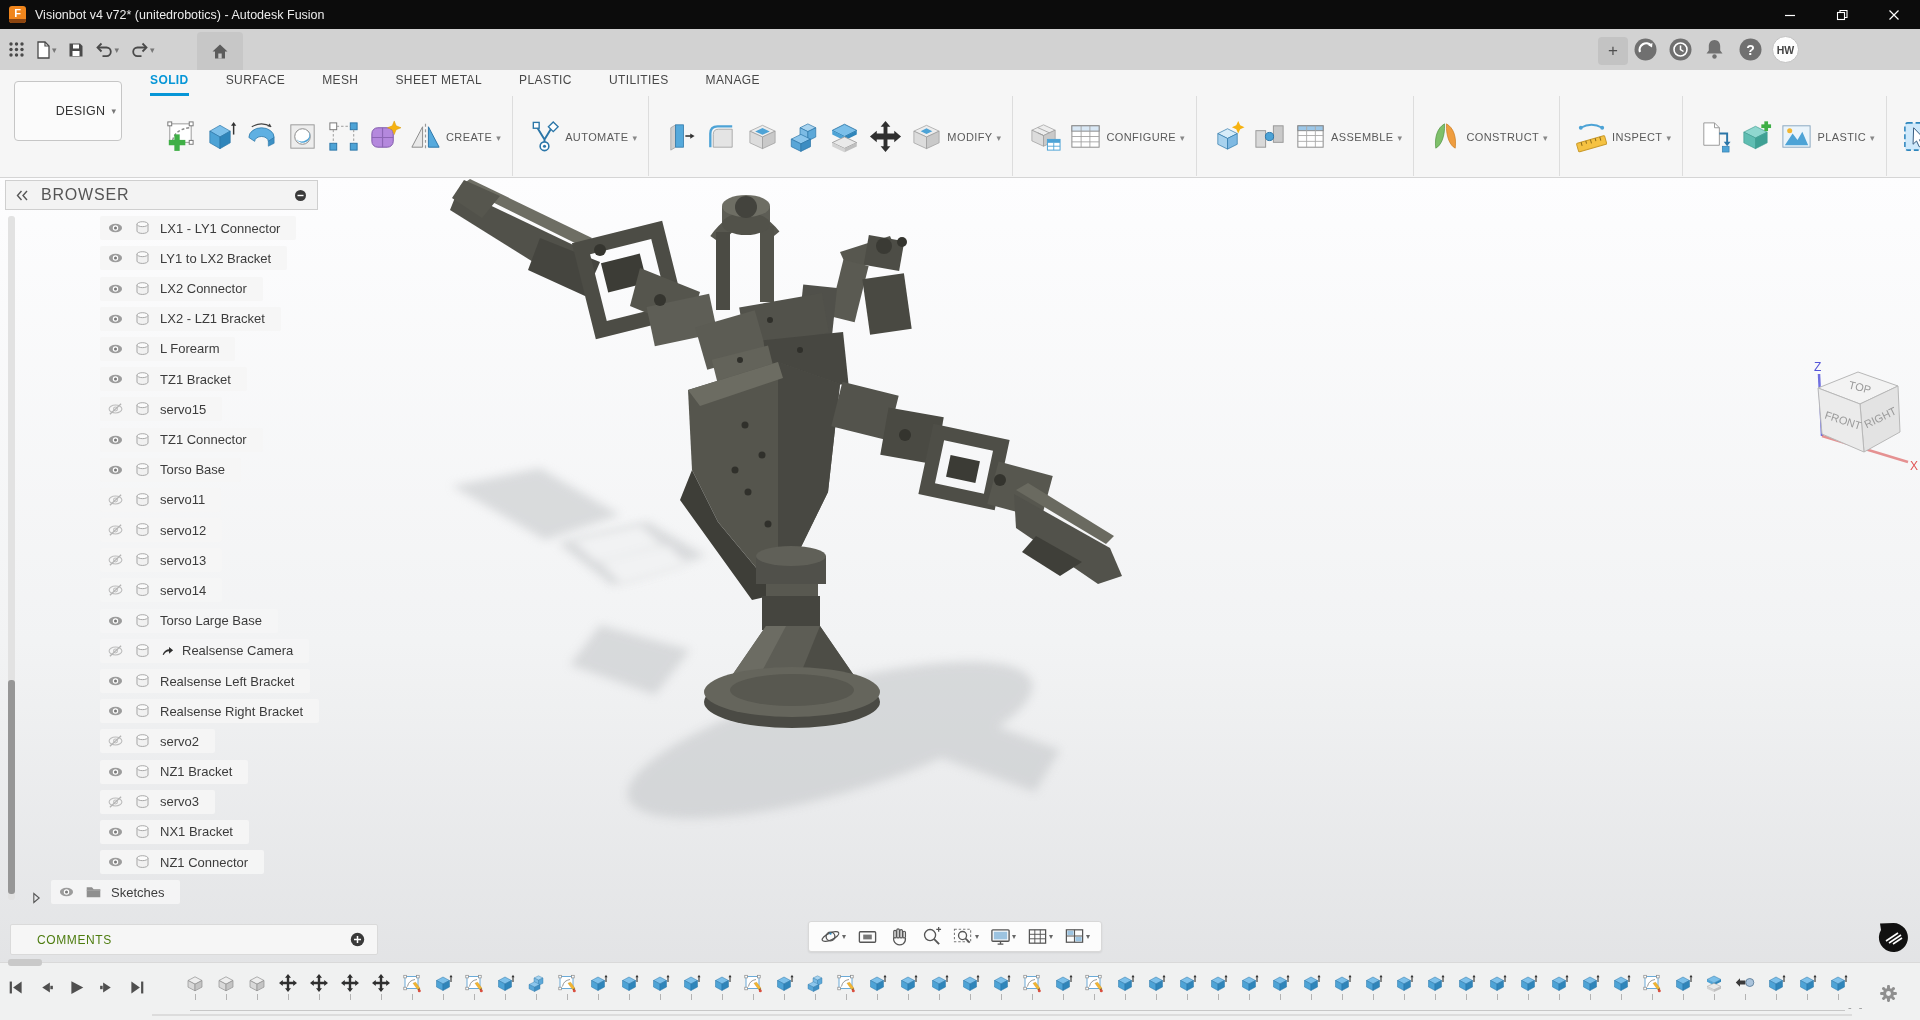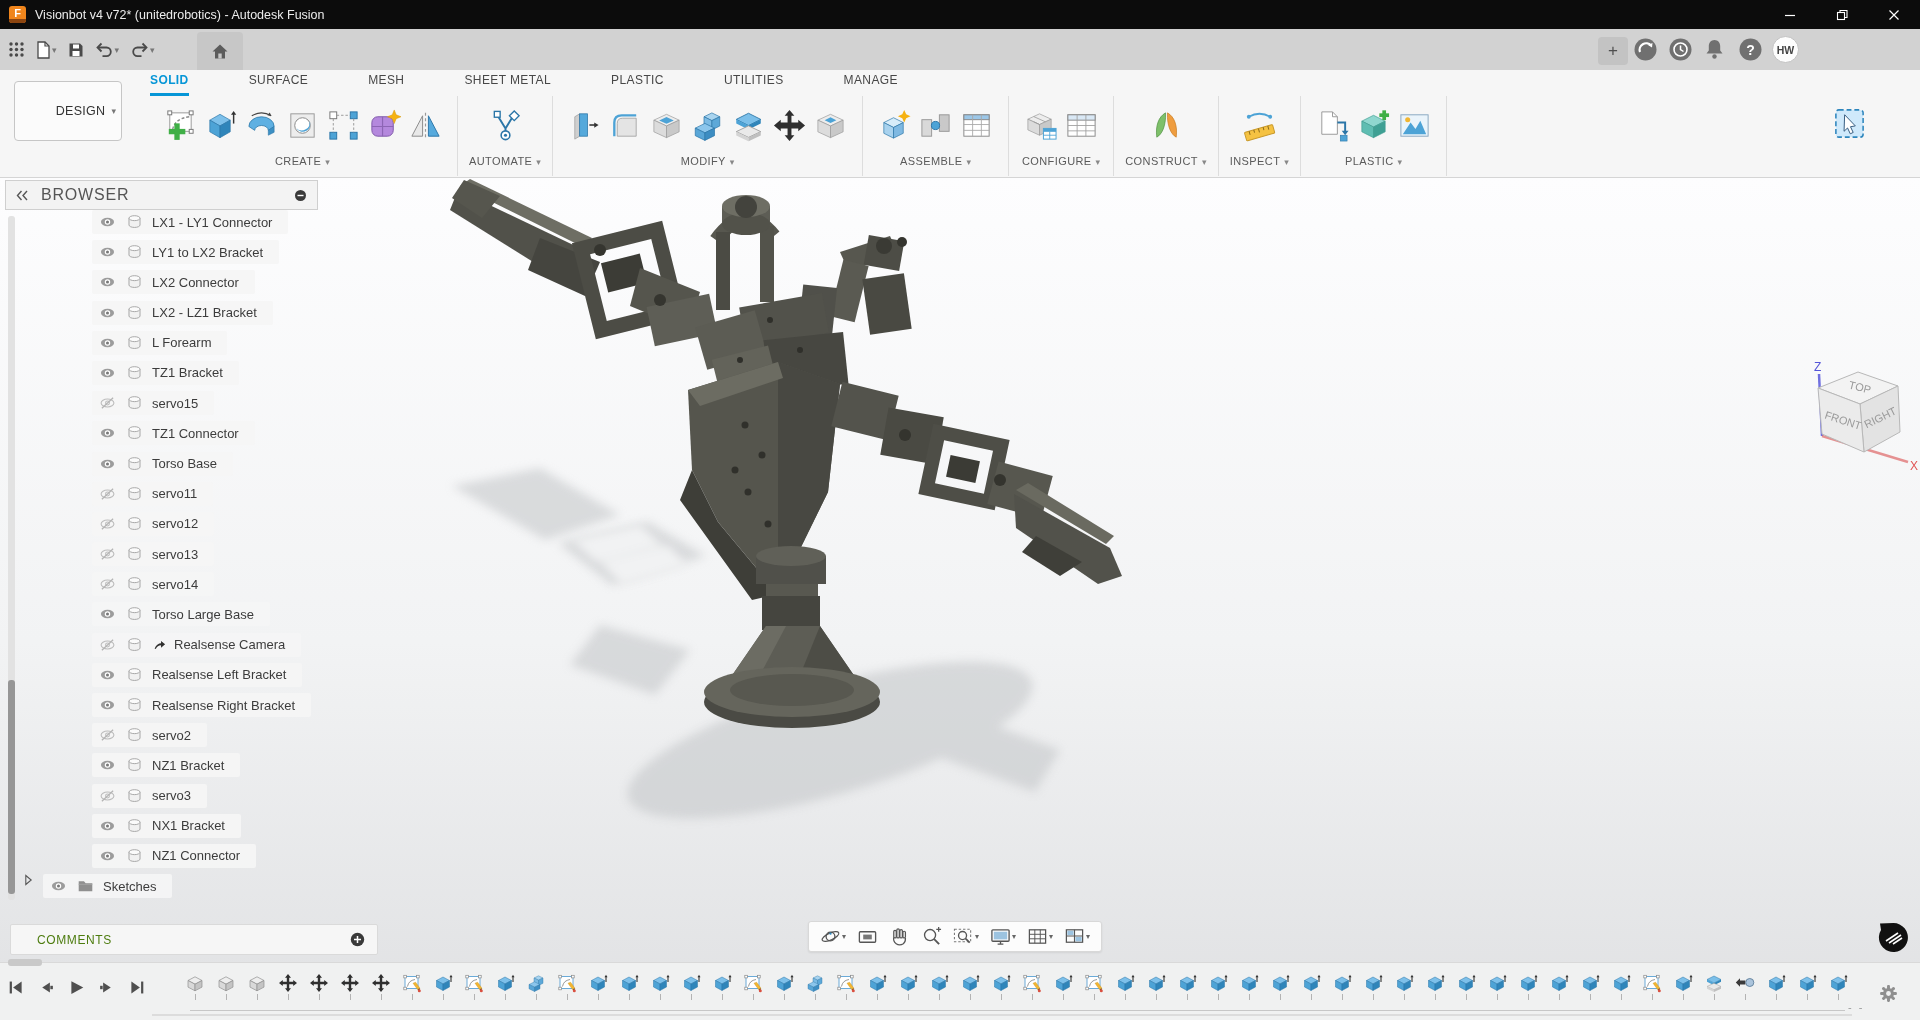--- a/index.html
+++ b/index.html
@@ -24,46 +24,46 @@
   .doc-tab { position:absolute; left:250px; top:4px; width:1342px; height:37px; background:#f1f1f1; border-radius:9px 9px 0 0; display:flex; align-items:center; justify-content:center; }
   .doc-tab .title { font-size:12.5px; color:#333; margin-left:7px; }
   .tab-close { position:absolute; right:12px; top:8px; width:20px; height:20px; display:flex; align-items:center; justify-content:center; color:#555; font-size:15px; }
   .newtab { position:absolute; left:1598px; top:8px; width:30px; height:28px; background:#c3c3c3; border-radius:4px; display:flex; align-items:center; justify-content:center; color:#4f4f4f; font-size:17px; }
   .strip-ico { position:absolute; top:8px; width:25px; height:25px; }
   .avatar { position:absolute; left:1772px; top:7px; width:27px; height:27px; border-radius:50%; background:#fdfdfd; border:1px solid #c2c2c2; display:flex; align-items:center; justify-content:center; font-size:10.5px; font-weight:bold; color:#444; }
 
   
   .ribbon { position:absolute; left:0; top:70px; width:1920px; height:108px; background:#f6f6f6; border-bottom:1px solid #d5d5d5; }
   .design-box { position:absolute; left:14px; top:11px; width:108px; height:60px; border:1px solid #c6c6c6; border-radius:4px; background:#fbfbfb; display:flex; align-items:center; justify-content:center; font-size:12.5px; color:#333; letter-spacing:.3px;padding-left:36px; }
-  .rtab-row { position:absolute; left:150px; top:0; height:26px; display:flex; gap:60px; align-items:flex-end; }
+  .rtab-row { position:absolute; left:150px; top:0; height:26px; display:flex; gap:37px; align-items:flex-end; }
   .rtab { font-size:12px; color:#474747; letter-spacing:.4px; padding-bottom:6px; border-bottom:3px solid transparent; }
   .rtab.active { color:#0696d7; font-weight:bold; border-bottom-color:#0696d7; }
   .rgroups { position:absolute; left:148px; top:26px; right:6px; height:80px; display:flex; }
-  .rgroup { display:flex; flex-direction:column; align-items:center; padding:0 11px; border-right:1px solid #ddd; }
+  .rgroup { display:flex; flex-direction:row; align-items:center; padding:0 11px; border-right:1px solid #ddd; }
   .rgroup:first-child { border-left:1px solid #ddd; border-left:none; }
   .rgroup:last-child { margin-left:auto; border-right:none; margin-right:26px;gap:28px; }
   .ricons { display:flex; align-items:center; height:58px; }
   .ricell { width:41px; height:54px; display:flex; align-items:center; justify-content:center; border-radius:3px; }
   .ricell svg { width:35px; height:35px; }
   .rlabel { font-size:11px; color:#5a5a5a; letter-spacing:.4px; margin-top:1px; }
   .rlabel .car { font-size:9px; color:#888; margin-left:4px; }
 
   
   .viewport { position:absolute; left:0; top:178px; width:1920px; height:842px; background:linear-gradient(180deg,#fdfdfe 0%,#f2f3f4 55%,#e0e1e3 100%); }
   .robot-svg { position:absolute; left:0; top:0; width:1920px; height:842px; }
 
   
   .browser { position:absolute; left:0; top:178px; width:345px; height:790px; }
   .b-header { position:absolute; left:5px; top:2px; width:313px; height:30px; background:#f3f3f3; border:1px solid #cfcfcf; display:flex; align-items:center; }
   .b-title { font-size:16px; color:#555; letter-spacing:.8px; margin-left:12px; }
   .b-dot { margin-left:auto; margin-right:10px; }
   .b-scroll { position:absolute; left:8px; top:38px; width:7px; height:684px; background:#e2e2e2; border-radius:3px; }
   .b-thumb { position:absolute; left:0; top:464px; width:7px; height:214px; background:#969696; border-radius:3px; }
   .b-items { position:absolute; left:0; top:32px; width:345px; }
-  .b-row { height:30.2px; display:flex; align-items:flex-start; padding-left:92px; }
+  .b-row { height:30.2px; display:flex; align-items:flex-end; padding-left:92px;margin-left:8px; }
   .b-row.b-folder { padding-left:24px; }
   .tri { width:9px; height:12px; margin-right:10px; flex:none; }
   .chip { display:inline-flex; align-items:center; gap:9px; background:rgba(245,245,245,.92); border-radius:2px; padding:3px 16px 3px 6px; }
   .beye { width:19px; height:16px; flex:none; }
   .bico { width:17px; height:18px; flex:none; }
   .blink { width:15px; height:14px; flex:none; margin-right:-2px; }
   .blabel { font-size:13px; color:#3c3c3c; white-space:nowrap; }
 
   
   .comments { position:absolute; left:10px; top:924px; width:368px; height:31px; background:#f6f6f6; border:1px solid #dadada; border-radius:2px; display:flex; align-items:center; }
@@ -536,50 +536,50 @@
               <use href="#ri-align"></use>
             </svg>
           </div>
         </div>
         <div class="rlabel"><span>MODIFY</span><span class="car">▾</span></div>
       </div>
       <div class="rgroup">
         <div class="ricons">
           <div class="ricell">
             <svg viewBox="0 0 36 36">
+              <use href="#ri-configure"></use>
+            </svg>
+          </div>
+          <div class="ricell">
+            <svg viewBox="0 0 36 36">
+              <use href="#ri-configuration-table"></use>
+            </svg>
+          </div>
+        </div>
+        <div class="rlabel"><span>CONFIGURE</span><span class="car">▾</span></div>
+      </div>
+      <div class="rgroup">
+        <div class="ricons">
+          <div class="ricell">
+            <svg viewBox="0 0 36 36">
               <use href="#ri-new-component"></use>
             </svg>
           </div>
           <div class="ricell">
             <svg viewBox="0 0 36 36">
               <use href="#ri-joint"></use>
             </svg>
           </div>
           <div class="ricell">
             <svg viewBox="0 0 36 36">
               <use href="#ri-rigid-group"></use>
             </svg>
           </div>
         </div>
         <div class="rlabel"><span>ASSEMBLE</span><span class="car">▾</span></div>
-      </div>
-      <div class="rgroup">
-        <div class="ricons">
-          <div class="ricell">
-            <svg viewBox="0 0 36 36">
-              <use href="#ri-configure"></use>
-            </svg>
-          </div>
-          <div class="ricell">
-            <svg viewBox="0 0 36 36">
-              <use href="#ri-configuration-table"></use>
-            </svg>
-          </div>
-        </div>
-        <div class="rlabel"><span>CONFIGURE</span><span class="car">▾</span></div>
       </div>
       <div class="rgroup">
         <div class="ricons">
           <div class="ricell">
             <svg viewBox="0 0 36 36">
               <use href="#ri-construction-plane"></use>
             </svg>
           </div>
         </div>
         <div class="rlabel"><span>CONSTRUCT</span><span class="car">▾</span></div>

